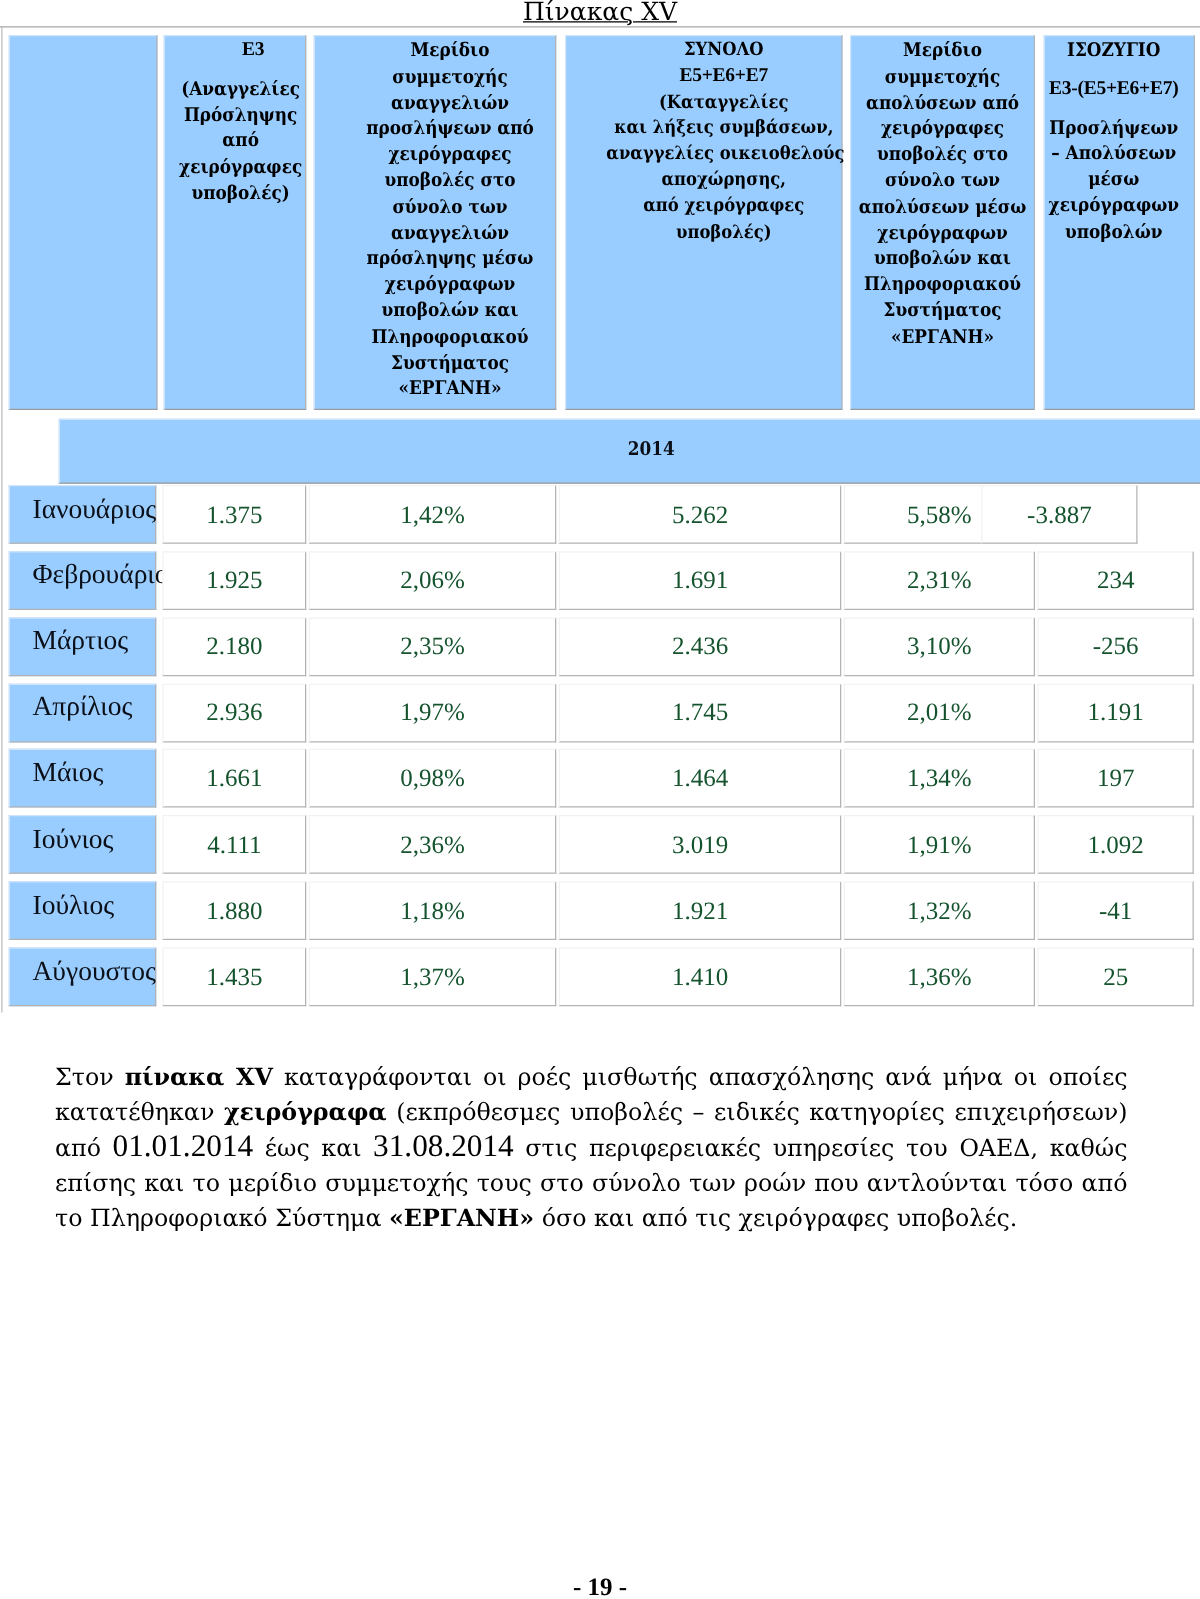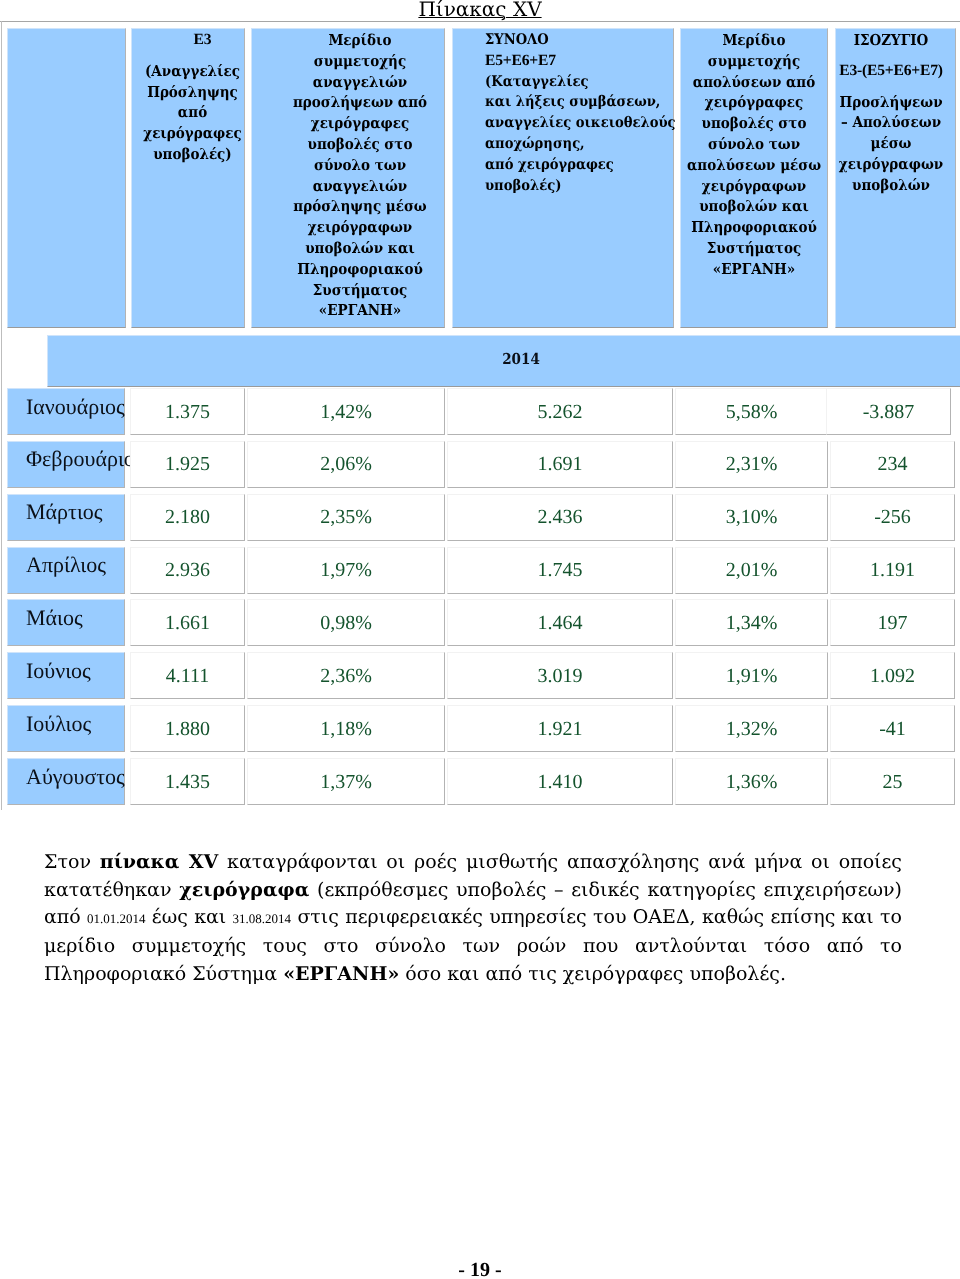--- a/index.html
+++ b/index.html
@@ -36,21 +36,21 @@
           border:1px solid #cfe4fb;
           border-right-color:#b3b3b3;
           border-bottom-color:#9a9a9a;
           font-family:"DejaVu Serif Condensed","DejaVu Serif", serif; font-weight:bold;
           font-size:15px; line-height:20.8px; text-align:center;
           padding-top:1px; }
   .hdr p { margin:0; }
   .hdr p.nw { white-space:nowrap; }
   .hdr p.code { font-family:"Liberation Serif", serif; font-size:15.6px; letter-spacing:-0.2px; }
   .hdr p.gap { margin-top:10px; }
-  .hdr.left { text-align:left; padding-left:32px; padding-right:0px; font-size:14.6px; }
+  .hdr.left { text-align:center; padding-left:32px; padding-right:0px; font-size:14.6px; }
   .hdr.c2 { padding-left:9px; padding-right:0px; }
   .hdr.c2 p.code { padding-left:20px; }
   .hdr.c3 { padding-left:38px; padding-right:14px; }
   .hdr.c5 { padding-left:5px; padding-right:5px; }
   .hdr.c6 { padding-left:0px; padding-right:9px; }
 
   .yearband { background:#99CCFF; color:#0b1018;
               border:1px solid #cfe4fb;
               border-right-color:#b3b3b3;
               border-bottom-color:#9a9a9a;
@@ -79,21 +79,21 @@
   .para {
     position:absolute; left:44px; top:849px; width:858px;
     font-family:"DejaVu Serif", serif;
     font-size:19px;
     line-height:27.7px;
     text-align:justify;
     text-justify:inter-word;
     color:#000000;
   }
   .para b { font-weight:bold; }
-  .para .lat { font-family:"Liberation Serif", serif; font-size:13px; }
+  .para .lat { font-family:"Liberation Serif", serif; font-size:25px; }
 
   
   .footer {
     position:absolute; left:0; top:1259px; width:960px;
     text-align:center;
     font-family:"Liberation Serif", serif;
     font-weight:bold;
     font-size:20px;
   }
 </style>
@@ -133,21 +133,21 @@
         <p class="nw">ΙΣΟΖΥΓΙΟ</p>
         <p class="nw gap code">E3-(E5+E6+E7)</p>
         <p class="gap">Προσλήψεων – Απολύσεων μέσω χειρόγραφων υποβολών</p>
       </div>
       <div class="cell yearband" style="left: 7px; top: 335px; width: 948px; height: 52px; line-height: 47px; margin-left: 40px;">2014</div>
       <div class="cell mcell" style="left: 7px; top: 388px; width: 118px; height: 47px;">Ιανουάριος</div>
       <div class="cell dcell" style="left: 130px; top: 388px; width: 115px; height: 47px;">1.375</div>
       <div class="cell dcell" style="left: 247px; top: 388px; width: 198px; height: 47px;">1,42%</div>
       <div class="cell dcell" style="left: 447px; top: 388px; width: 226px; height: 47px;">5.262</div>
       <div class="cell dcell" style="left: 675px; top: 388px; width: 153px; height: 47px;">5,58%</div>
-      <div class="cell dcell" style="left: 826px; top: 388px; width: 125px; height: 47px;">-3.887</div>
+      <div class="cell dcell" style="left: 785px; top: 388px; width: 125px; height: 47px;">-3.887</div>
       <div class="cell mcell" style="left: 7px; top: 440.9px; width: 118px; height: 47px;">Φεβρουάριος</div>
       <div class="cell dcell" style="left: 130px; top: 440.9px; width: 115px; height: 47px;">1.925</div>
       <div class="cell dcell" style="left: 247px; top: 440.9px; width: 198px; height: 47px;">2,06%</div>
       <div class="cell dcell" style="left: 447px; top: 440.9px; width: 226px; height: 47px;">1.691</div>
       <div class="cell dcell" style="left: 675px; top: 440.9px; width: 153px; height: 47px;">2,31%</div>
       <div class="cell dcell" style="left: 830px; top: 440.9px; width: 125px; height: 47px;">234</div>
       <div class="cell mcell" style="left: 7px; top: 493.7px; width: 118px; height: 47px;">Μάρτιος</div>
       <div class="cell dcell" style="left: 130px; top: 493.7px; width: 115px; height: 47px;">2.180</div>
       <div class="cell dcell" style="left: 247px; top: 493.7px; width: 198px; height: 47px;">2,35%</div>
       <div class="cell dcell" style="left: 447px; top: 493.7px; width: 226px; height: 47px;">2.436</div>

